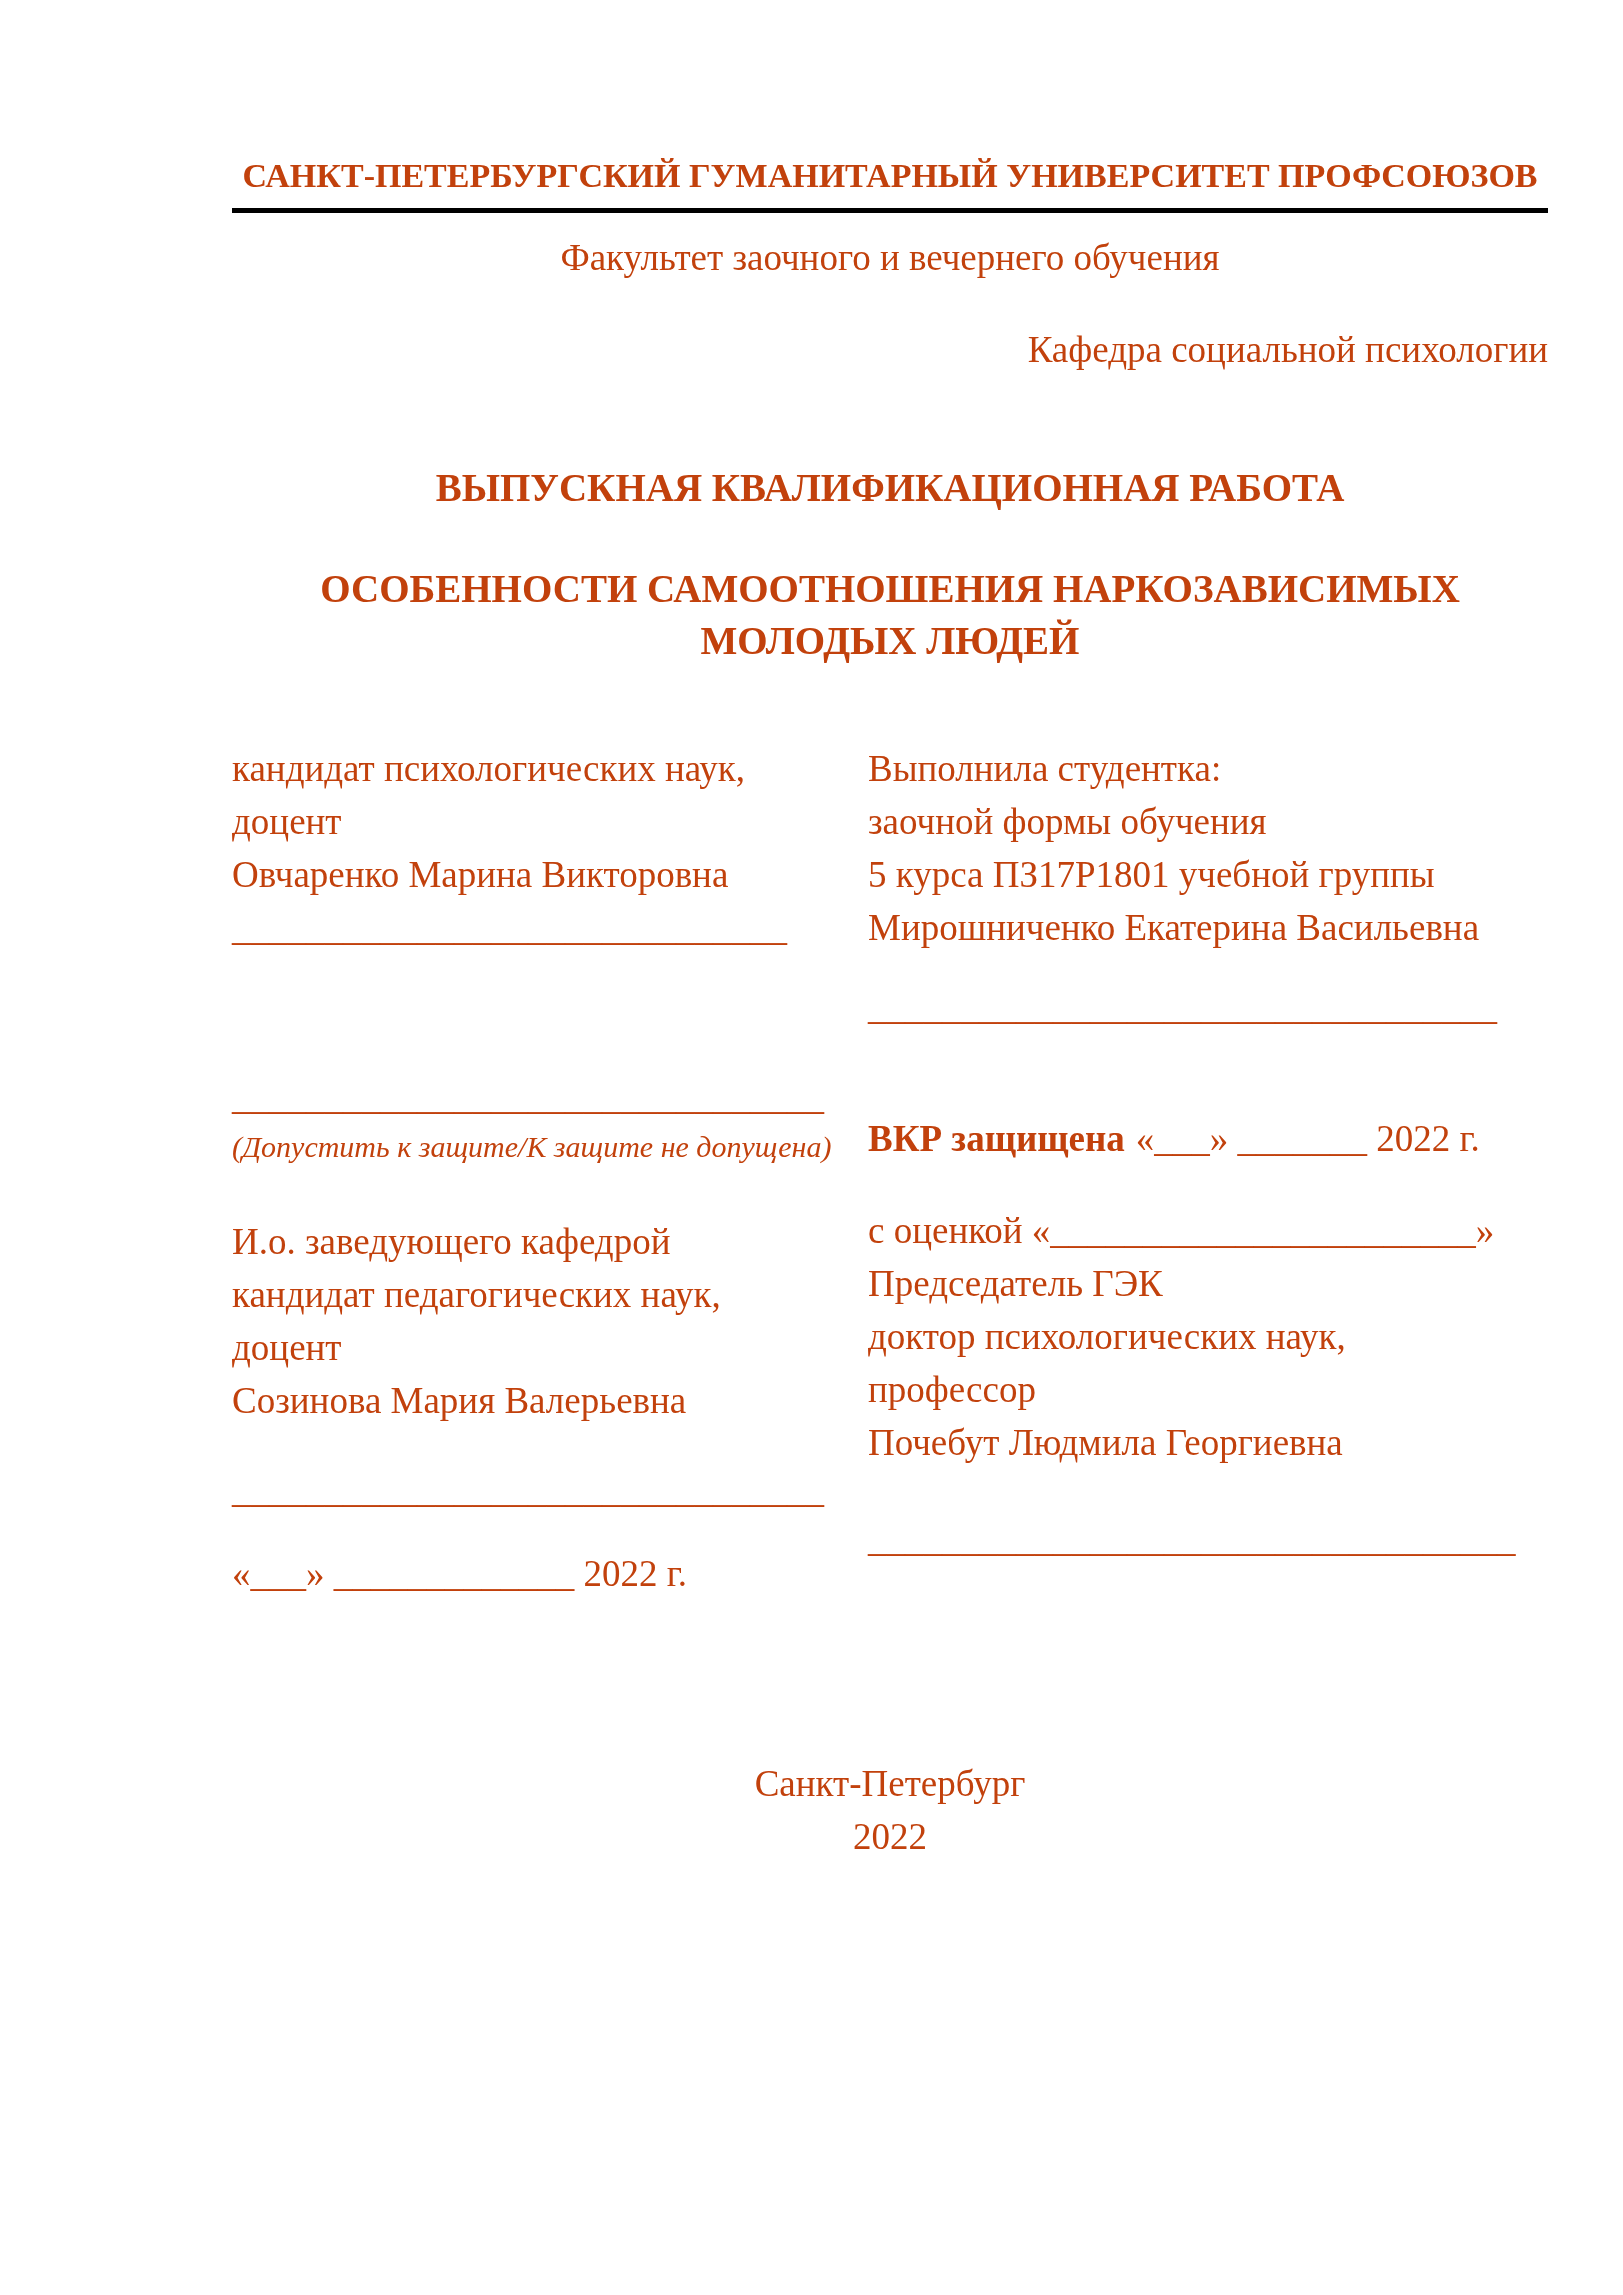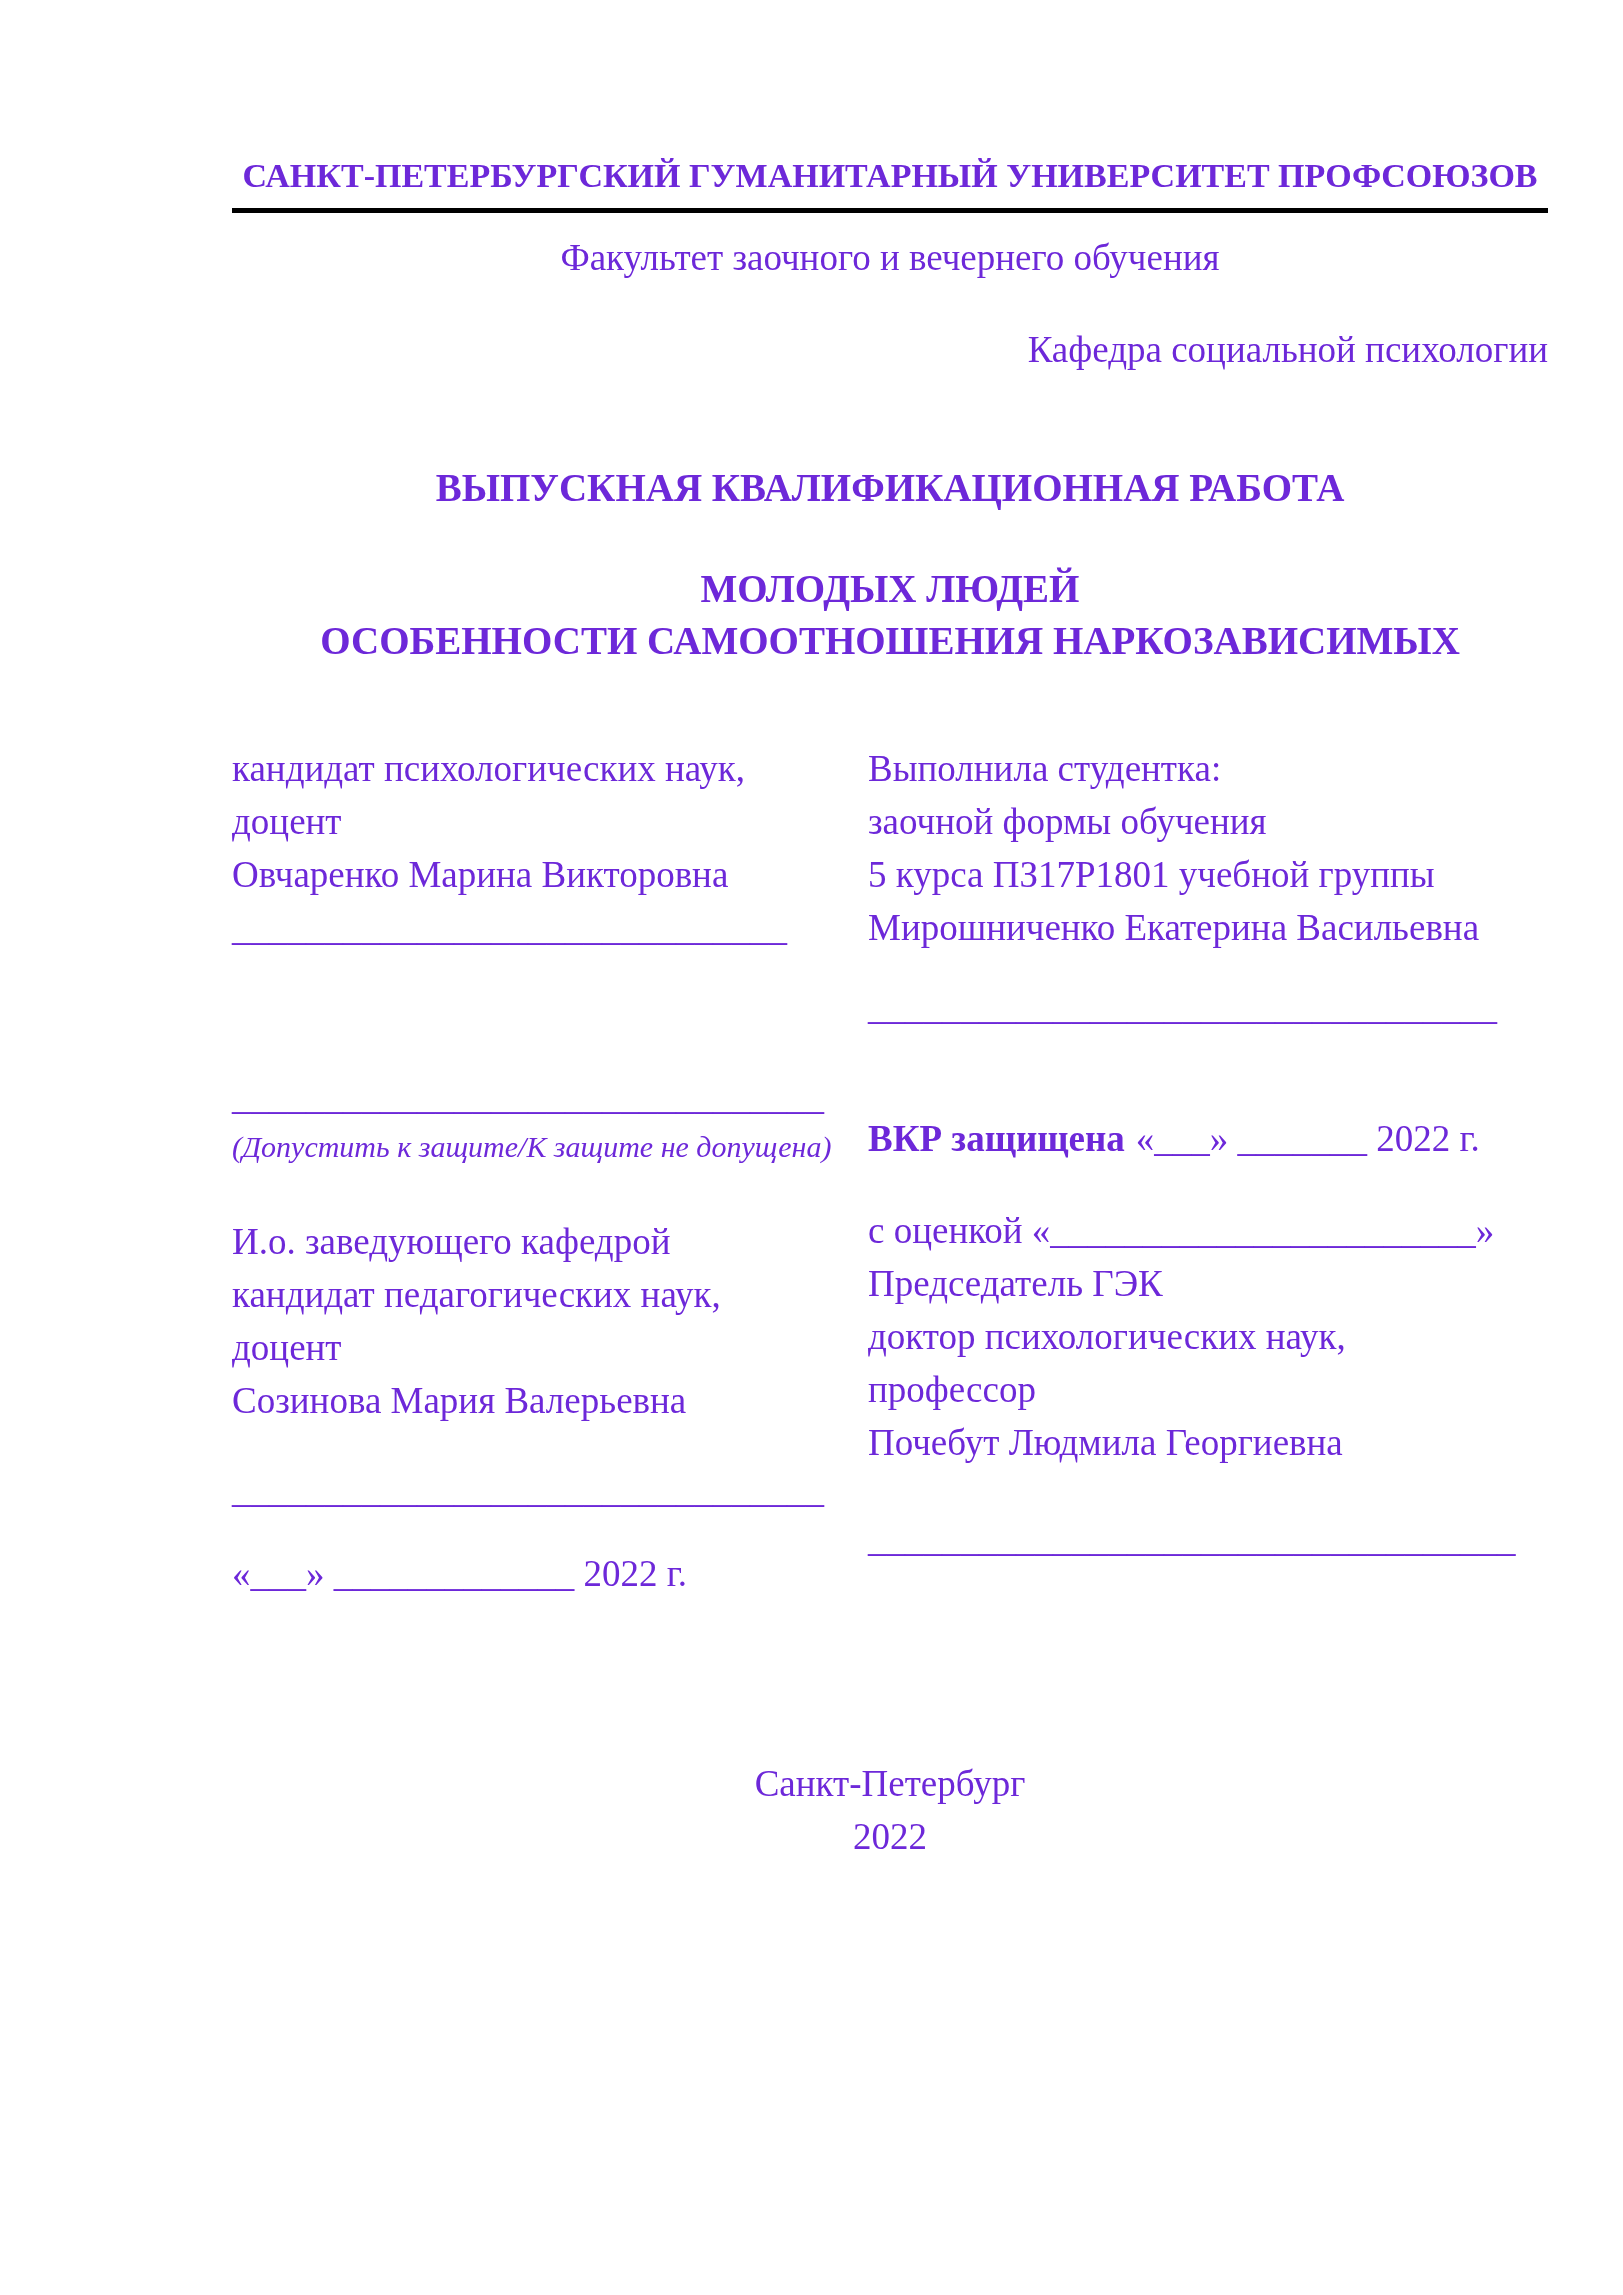--- a/index.html
+++ b/index.html
@@ -6,21 +6,21 @@
     margin: 0;
     padding: 0;
     background: #ffffff;
   }
   .page {
     position: relative;
     box-sizing: border-box;
     width: 1623px;
     height: 2295px;
     background: #ffffff;
-    color: #6d28d9;
+    color: #c2410c;
     font-family: "Liberation Serif", "DejaVu Serif", serif;
     font-size: 37px;
     line-height: 53px;
     padding: 153px 75px 0 232px;
   }
   .center { text-align: center; }
   .right  { text-align: right; }
 
   .university {
     margin: 0;
@@ -89,22 +89,22 @@
 
   <h1 class="university">САНКТ-ПЕТЕРБУРГСКИЙ ГУМАНИТАРНЫЙ УНИВЕРСИТЕТ ПРОФСОЮЗОВ</h1>
 
   <div class="center faculty">Факультет заочного и вечернего обучения</div>
 
   <div class="right department">Кафедра социальной психологии</div>
 
   <div class="center work-type">ВЫПУСКНАЯ КВАЛИФИКАЦИОННАЯ РАБОТА</div>
 
   <div class="center thesis-title">
+    <div>ОСОБЕННОСТИ САМООТНОШЕНИЯ НАРКОЗАВИСИМЫХ</div>
     <div>МОЛОДЫХ ЛЮДЕЙ</div>
-    <div>ОСОБЕННОСТИ САМООТНОШЕНИЯ НАРКОЗАВИСИМЫХ</div>
   </div>
 
 
   <div class="columns">
 
     <div class="col-left">
 
       <div class="block">
         <div>кандидат психологических наук,</div>
         <div>доцент</div>

